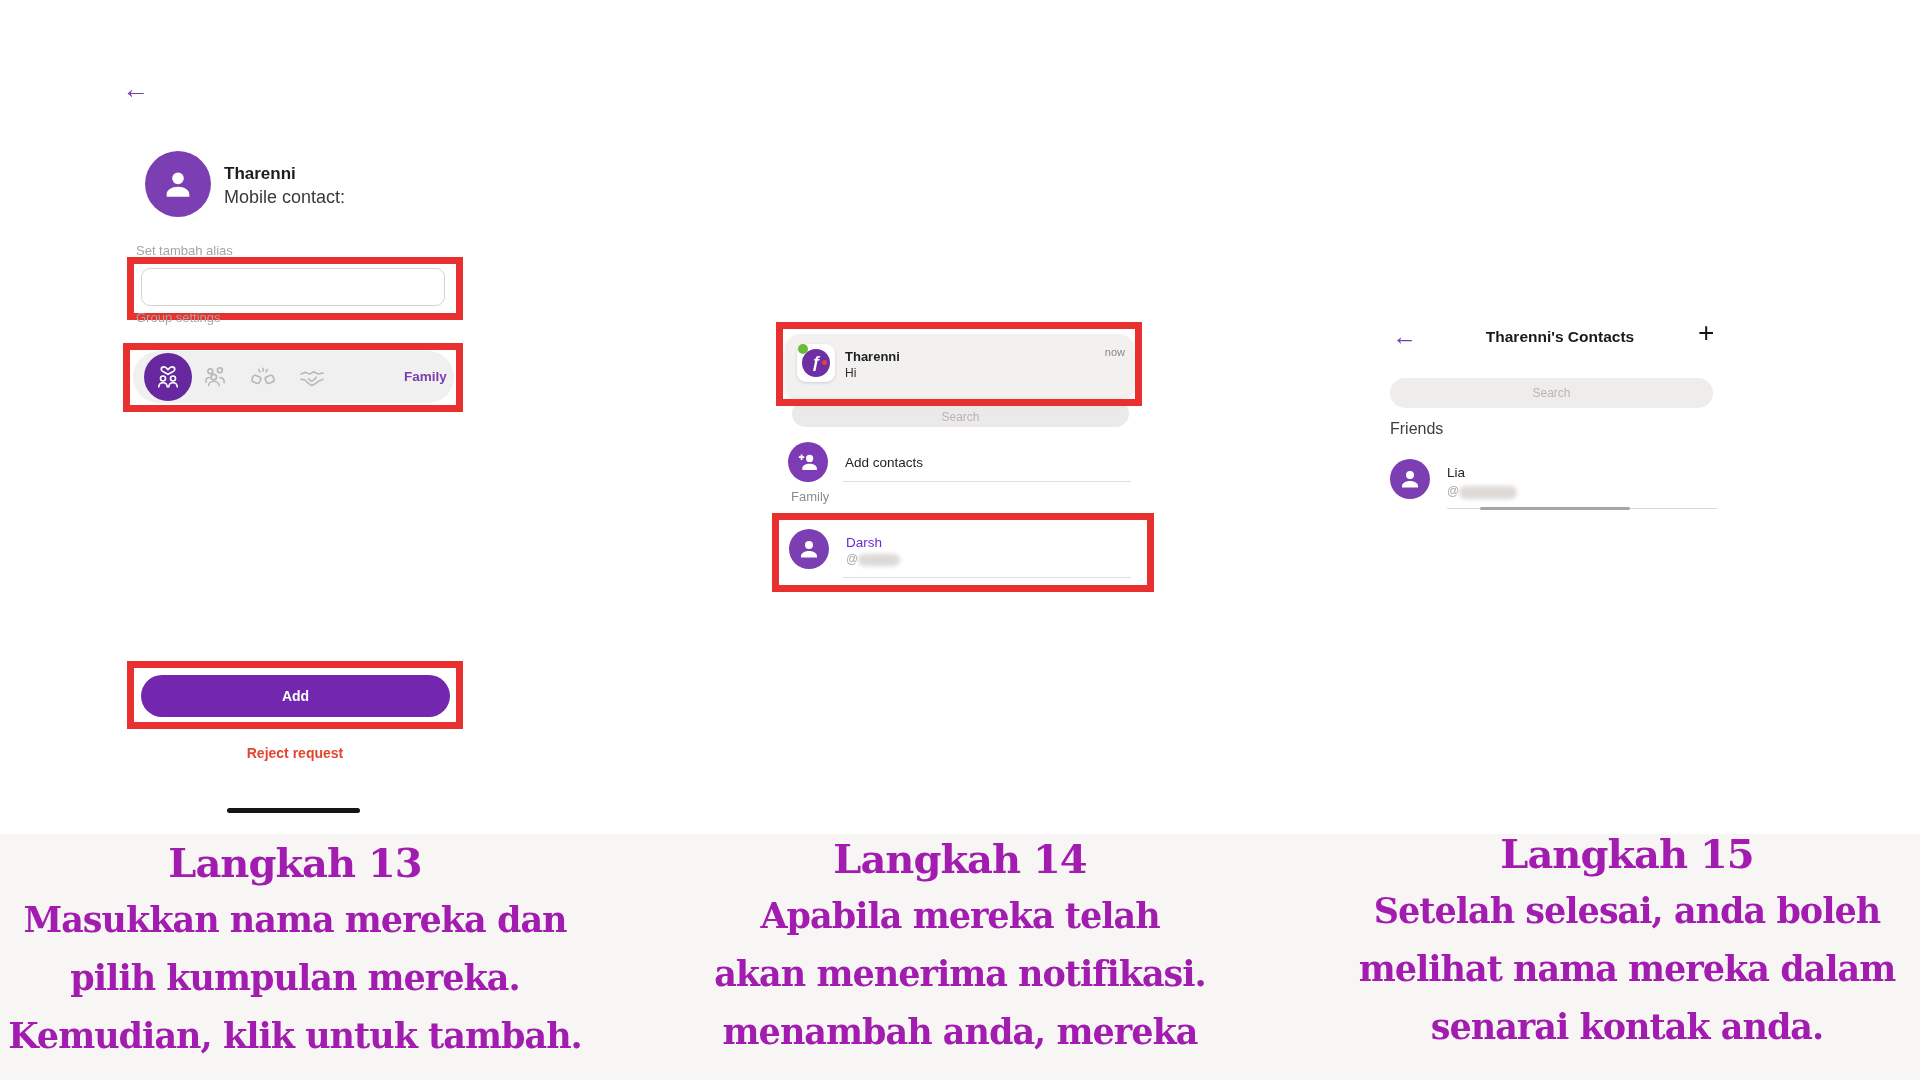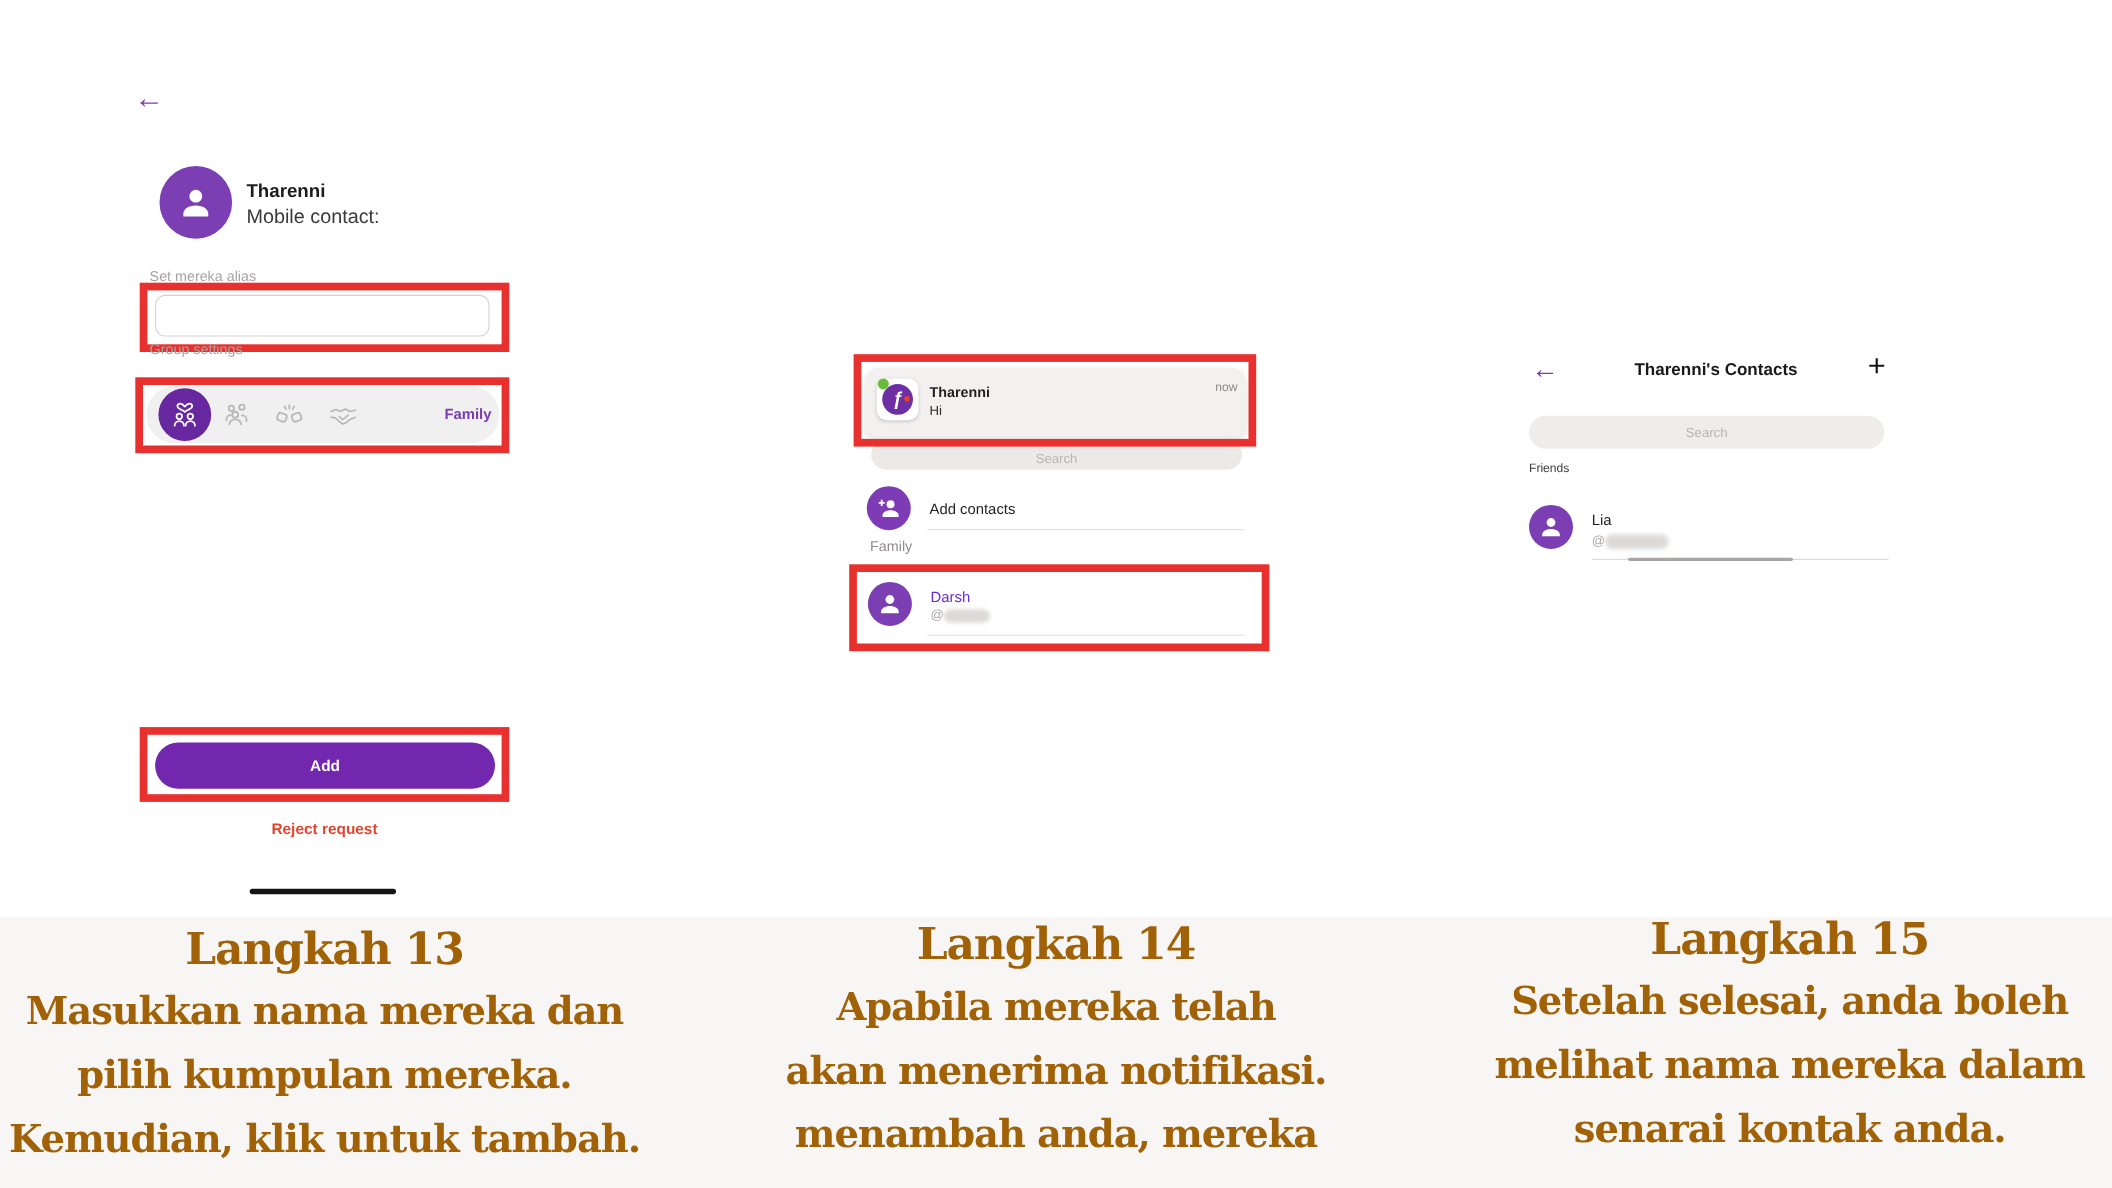--- a/index.html
+++ b/index.html
@@ -9,21 +9,21 @@
   
   .hl{position:absolute;border:7px solid #e8312e;background:transparent;box-sizing:border-box;}
   
   .avatar{position:absolute;border-radius:50%;background:#7c3fb3;display:flex;align-items:center;justify-content:center;}
   
   .divider{position:absolute;background:#e3dfde;height:1px;}
   .back-arrow{color:#7a3cb0;font-size:27px;font-weight:600;line-height:1;}
   .grey-label{color:#a7a4a4;font-size:13px;}
   .blur-blob{position:absolute;background:#dcd9d7;border-radius:7px;filter:blur(2px);}
   
-  .cap{position:absolute;text-align:center;color:#a16207;font-family:"DejaVu Serif", serif;font-weight:bold;letter-spacing:-1px;}
+  .cap{position:absolute;text-align:center;color:#a21caf;font-family:"DejaVu Serif", serif;font-weight:bold;letter-spacing:-1px;}
   .cap .cap-title{font-size:40px;line-height:57px;}
   .cap .cap-line{font-size:35px;line-height:58px;}
   .caption-band{position:absolute;left:0;top:834px;width:1920px;height:246px;background:#f7f6f5;}
   .pill-icon{display:flex;align-items:center;justify-content:center;}
   .search-pill{position:absolute;background:#efedec;border-radius:16px;display:flex;align-items:center;justify-content:center;color:#b8b5b3;font-size:12px;}
 </style>
 </head>
 <body>
 
 <div class="canvas">
@@ -32,21 +32,21 @@
 
   <div class="avatar" style="left:145px;top:151px;width:66px;height:66px;">
     <svg width="34" height="34" viewBox="0 0 24 24">
       <circle cx="12" cy="8" r="4.1" fill="#fff"></circle>
       <path d="M12 14c-4.5 0-8 2.3-8 5.2V21h16v-1.8c0-2.9-3.5-5.2-8-5.2z" fill="#fff"></path>
     </svg>
   </div>
   <div class="abs" style="left:224px;top:164px;font-size:17px;font-weight:bold;color:#1d1d1d;">Tharenni</div>
   <div class="abs" style="left:224px;top:187px;font-size:18px;color:#3a3a3a;">Mobile contact:</div>
 
-  <div class="abs grey-label" style="left:136px;top:243px;">Set mereka alias</div>
+  <div class="abs grey-label" style="left:136px;top:243px;">Set tambah alias</div>
   <div class="hl" style="left:127px;top:257px;width:336px;height:63px;"></div>
   <input class="abs" style="left: 141px; top: 268px; width: 304px; height: 38px; border: 1.5px solid rgb(216, 211, 207); border-radius: 9px; background: rgb(255, 255, 255); outline: none; font-size: 14px; padding: 0px 10px; box-sizing: border-box;" value="">
 
   <div class="abs grey-label" style="left:136px;top:310px;">Group settings</div>
   <div class="hl" style="left:123px;top:343px;width:340px;height:69px;"></div>
   <div class="abs" style="left:133px;top:351px;width:321px;height:52px;border-radius:26px;background:#f1f0f0;"></div>
   <div class="avatar" style="left:144px;top:353px;width:48px;height:48px;background:#67279f;">
     <svg width="30" height="30" viewBox="0 0 24 24" fill="none" stroke="#fff" stroke-width="1.3" stroke-linecap="round" stroke-linejoin="round">
       <path d="M12 10C9.2 7.4 6.6 8.1 6.6 5.9 6.6 4.5 7.7 3.9 8.7 3.9 10 3.9 11 4.9 12 6.1 13 4.9 14 3.9 15.3 3.9 16.3 3.9 17.4 4.5 17.4 5.9 17.4 8.1 14.8 7.4 12 10Z"></path>
       <circle cx="8" cy="13.2" r="2"></circle>
@@ -123,21 +123,21 @@
   <div class="blur-blob" style="left:858px;top:554px;width:42px;height:12px;"></div>
   <div class="divider" style="left:843px;top:577px;width:288px;"></div>
 
   <div class="abs back-arrow" style="left:1392px;top:324px;font-size:25px;">←</div>
   <div class="abs" style="left:1420px;top:328px;width:280px;text-align:center;font-size:15.5px;font-weight:bold;color:#191919;">Tharenni's  Contacts</div>
   <div class="abs" style="left:1698px;top:319px;font-size:28px;font-weight:300;color:#141414;line-height:1;">+</div>
 
   <div class="search-pill" style="left:1390px;top:378px;width:323px;height:30px;">
     <span>Search</span>
   </div>
-  <div class="abs" style="left:1390px;top:420px;font-size:11px;color:#403d3c;">Friends</div>
+  <div class="abs" style="left:1390px;top:420px;font-size:16px;color:#403d3c;">Friends</div>
 
   <div class="avatar" style="left:1390px;top:459px;width:40px;height:40px;">
     <svg width="24" height="24" viewBox="0 0 24 24">
       <circle cx="12" cy="8" r="4" fill="#fff"></circle>
       <path d="M12 14c-4.4 0-8 2.2-8 5v1.4h16V19c0-2.8-3.6-5-8-5z" fill="#fff"></path>
     </svg>
   </div>
   <div class="abs" style="left:1447px;top:465px;font-size:13.5px;color:#242424;">Lia</div>
   <div class="abs" style="left:1447px;top:484px;font-size:12px;color:#aba8a6;">@</div>
   <div class="blur-blob" style="left:1459px;top:486px;width:58px;height:13px;"></div>

